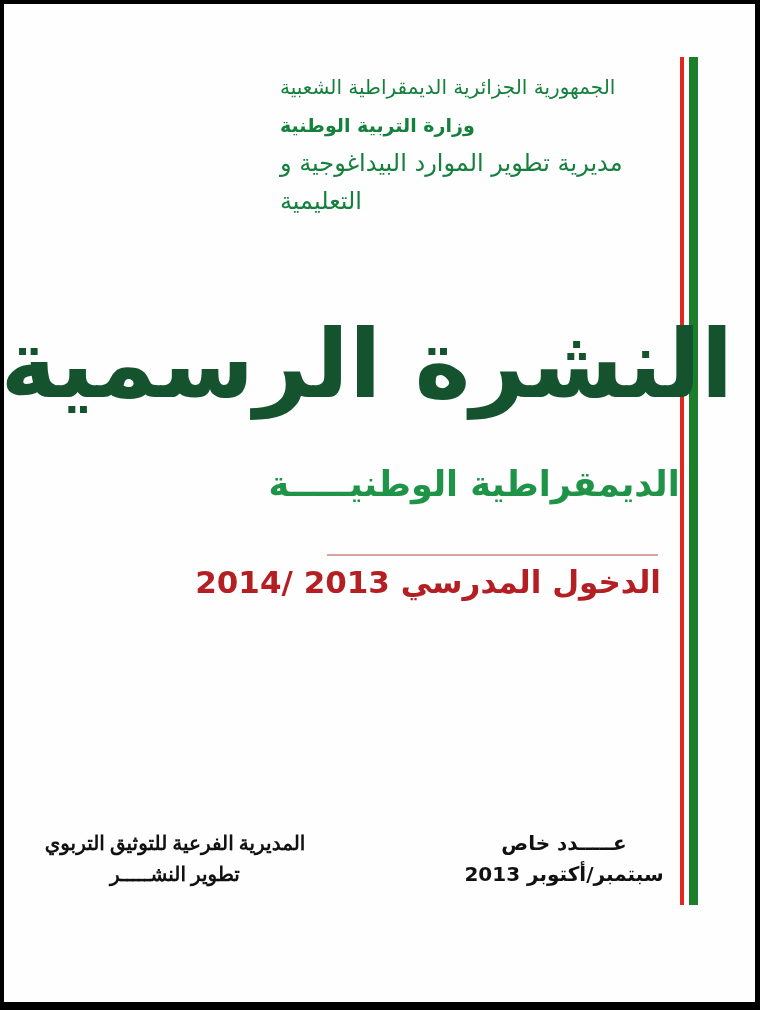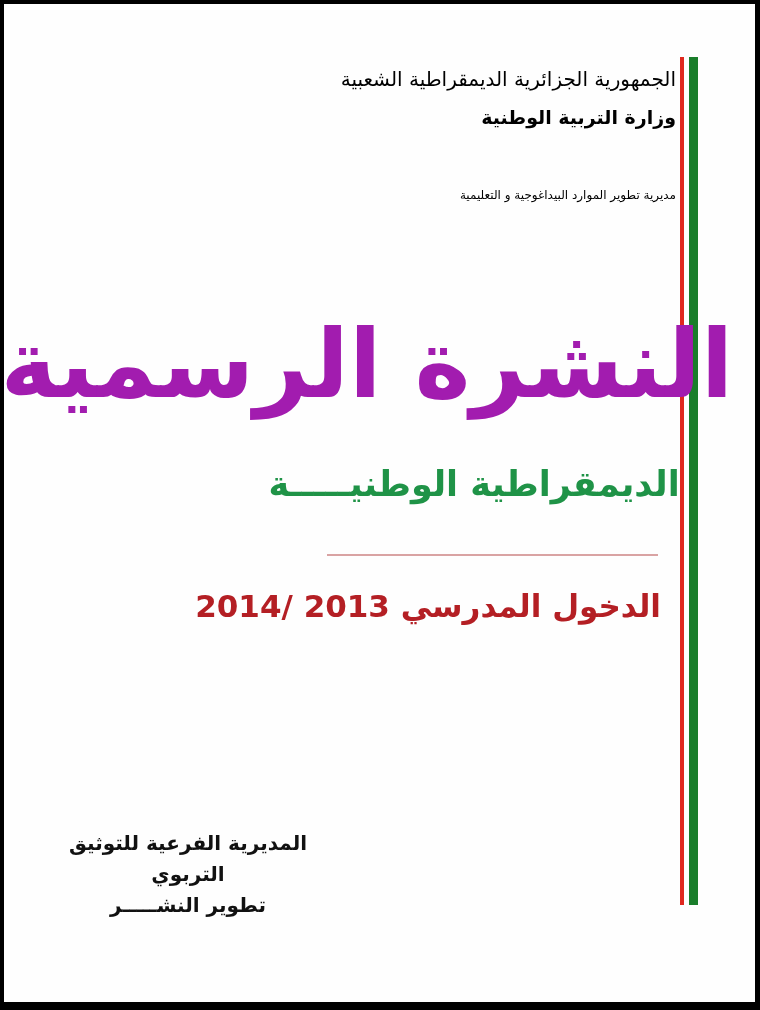--- a/index.html
+++ b/index.html
@@ -24,30 +24,30 @@
     position: absolute;
     top: 53px;
     height: 848px;
   }
   .stripe.red   { left: 676px; width: 4px; }
   .stripe.green { left: 685px; width: 9px; }
 
   
   .header-block {
     position: absolute;
-    top: 56px;
+    top: 64px;
     left: 276px;
     width: 396px;
-    text-align: right;
+    text-align: left;
     direction: rtl;
-    color: #000000;
+    color: #15803d;
   }
   .header-line-1 { font-size: 20px; line-height: 38px; }
   .header-line-2 { font-size: 19px; line-height: 38px; font-weight: bold; }
-  .header-line-3 { font-size: 12px; line-height: 38px; margin-top: 40px; }
+  .header-line-3 { font-size: 24px; line-height: 38px; }
 
   
   .main-title {
     position: absolute;
     top: 292px;
     left: 363px;
     transform: translateX(-50%);
     white-space: nowrap;
     direction: rtl;
     font-size: 95px;
@@ -88,44 +88,48 @@
   .footer-block {
     position: absolute;
     top: 824px;
     text-align: center;
     direction: rtl;
     color: #111;
     font-weight: bold;
     font-size: 20px;
     line-height: 31px;
   }
-  .footer-left  { left: 48px;  width: 272px; }
+  .footer-left  { left: 35px;  width: 272px; font-family: Liberation Serif, serif; }
   .footer-right { left: 451px; width: 218px; }
 </style>
 </head>
 <body>
 
 <div class="page" style="background: rgb(254, 254, 254); border-color: rgb(0, 0, 0);">
 
   <div class="stripe red" style="background: rgb(224, 40, 31);"></div>
   <div class="stripe green" style="background: rgb(26, 126, 43);"></div>
 
   <div class="header-block">
     <div class="header-line-1">الجمهورية الجزائرية الديمقراطية الشعبية</div>
     <div class="header-line-2">وزارة التربية الوطنية</div>
     <div class="header-line-3">مديرية تطوير الموارد البيداغوجية و التعليمية</div>
   </div>
 
-  <div class="main-title" style="color: #a21caf;">النشرة الرسمية</div>
+  <div class="main-title" style="color: #14532d;">النشرة الرسمية</div>
 
   <div class="subtitle" style="color: rgb(31, 147, 71);">الديمقراطية الوطنيـــــة</div>
 
   <div class="divider" style="background: rgb(217, 163, 163);"></div>
 
-  <div class="issue-heading" style="color: rgb(180, 31, 36); margin-top: 24px;">الدخول المدرسي 2013 /2014</div>
+  <div class="issue-heading" style="color: rgb(180, 31, 36);">الدخول المدرسي 2013 /2014</div>
 
   <div class="footer-block footer-left">
     <div>المديرية الفرعية للتوثيق التربوي</div>
     <div>تطوير النشـــــر</div>
   </div>
 
+  <div class="footer-block footer-right">
+    <div>عـــــدد خاص</div>
+    <div>سبتمبر/أكتوبر 2013</div>
+  </div>
 
 </div>
 
 </body></html>

